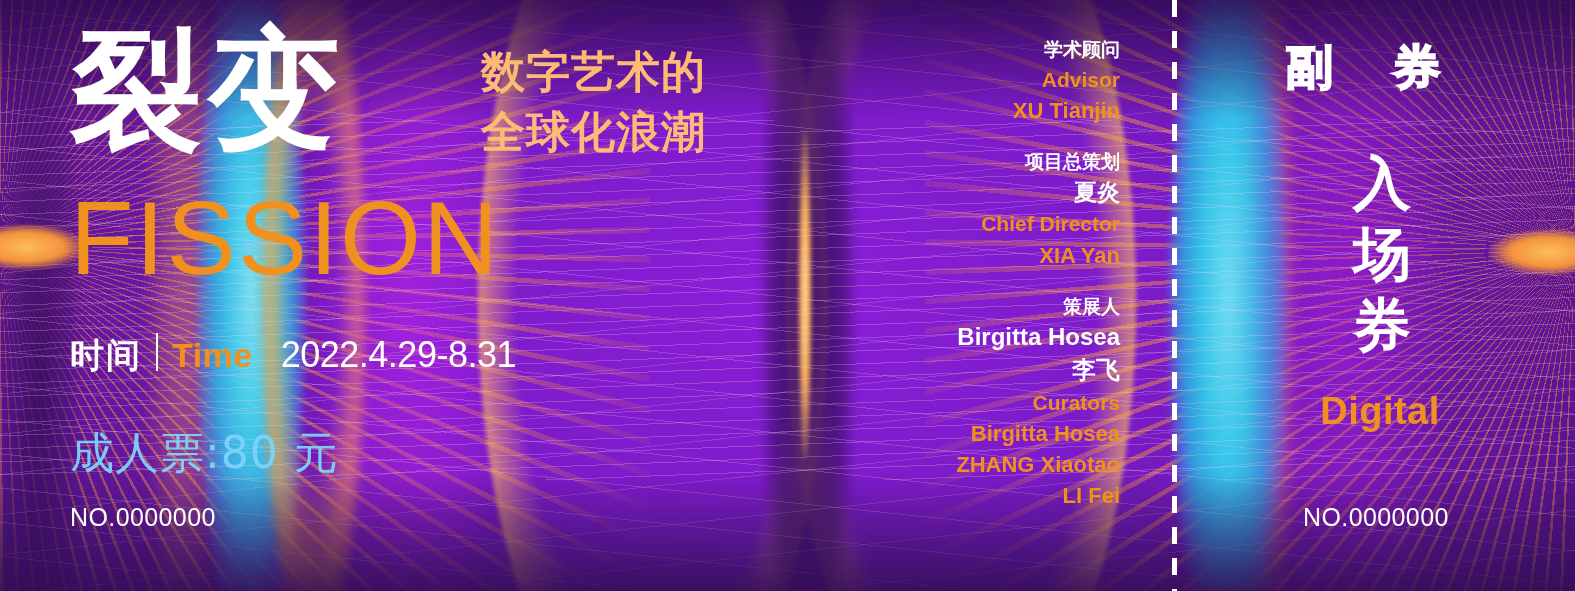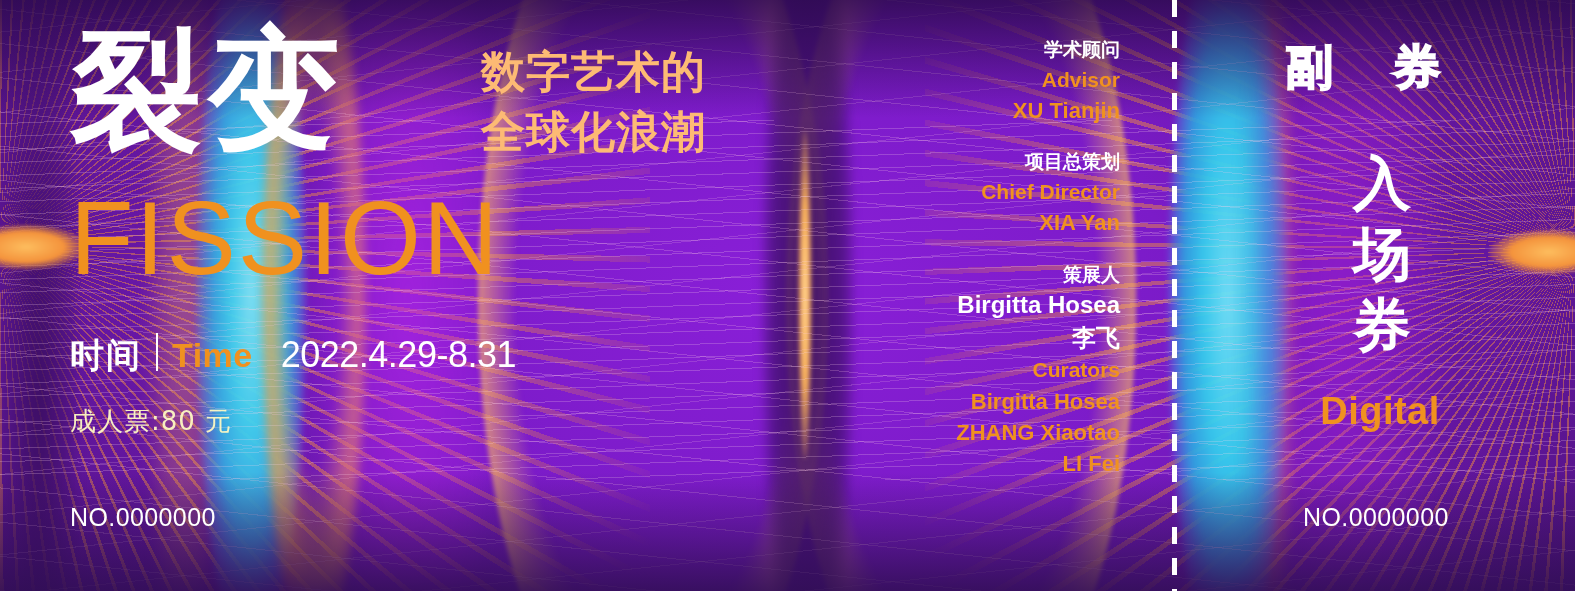--- a/index.html
+++ b/index.html
@@ -235,23 +235,23 @@
   }
   .time-en{
     font-size:34px; font-weight:700; color:#F0911F; letter-spacing:.5px;
   }
   .time-val{
     font-size:36px; font-weight:400; color:#FFFFFF;
     margin-left:28px; letter-spacing:-0.5px;
   }
 
   .price{
-    position:absolute; left:70px; top:404px;
-    font-family:"DejaVu Sans","Liberation Sans",sans-serif;
-    font-size:26px; font-weight:400; color:#fef9c3;
+    position:absolute; left:70px; top:424px;
+    font-family:"DejaVu Sans","Liberation Sans",sans-serif;
+    font-size:44px; font-weight:400; color:#7dd3fc;
     letter-spacing:1px; white-space:nowrap; opacity:.95;
   }
 
   .no-left{
     position:absolute; left:70px; top:503px;
     font-size:25px; font-weight:400; color:#FFFFFF; letter-spacing:.4px;
   }
   .no-right{
     position:absolute; left:1303px; top:503px;
     font-size:25px; font-weight:400; color:#FFFFFF; letter-spacing:.4px;
@@ -365,20 +365,21 @@
     <div class="credits">
 
       <div class="cred-block">
         <div class="cred-cn-label">学术顾问</div>
         <div class="cred-en-label">Advisor</div>
         <div class="cred-en-name">XU Tianjin</div>
       </div>
 
       <div class="cred-block">
         <div class="cred-cn-label">项目总策划</div>
+        <div class="cred-cn-name">夏炎</div>
         <div class="cred-en-label">Chief Director</div>
         <div class="cred-en-name">XIA Yan</div>
       </div>
 
       <div class="cred-block">
         <div class="cred-cn-label">策展人</div>
         <div class="cred-name-w">Birgitta Hosea</div>
         <div class="cred-name-w">李飞</div>
         <div class="cred-en-label">Curators</div>
         <div class="cred-en-name">Birgitta Hosea</div>

